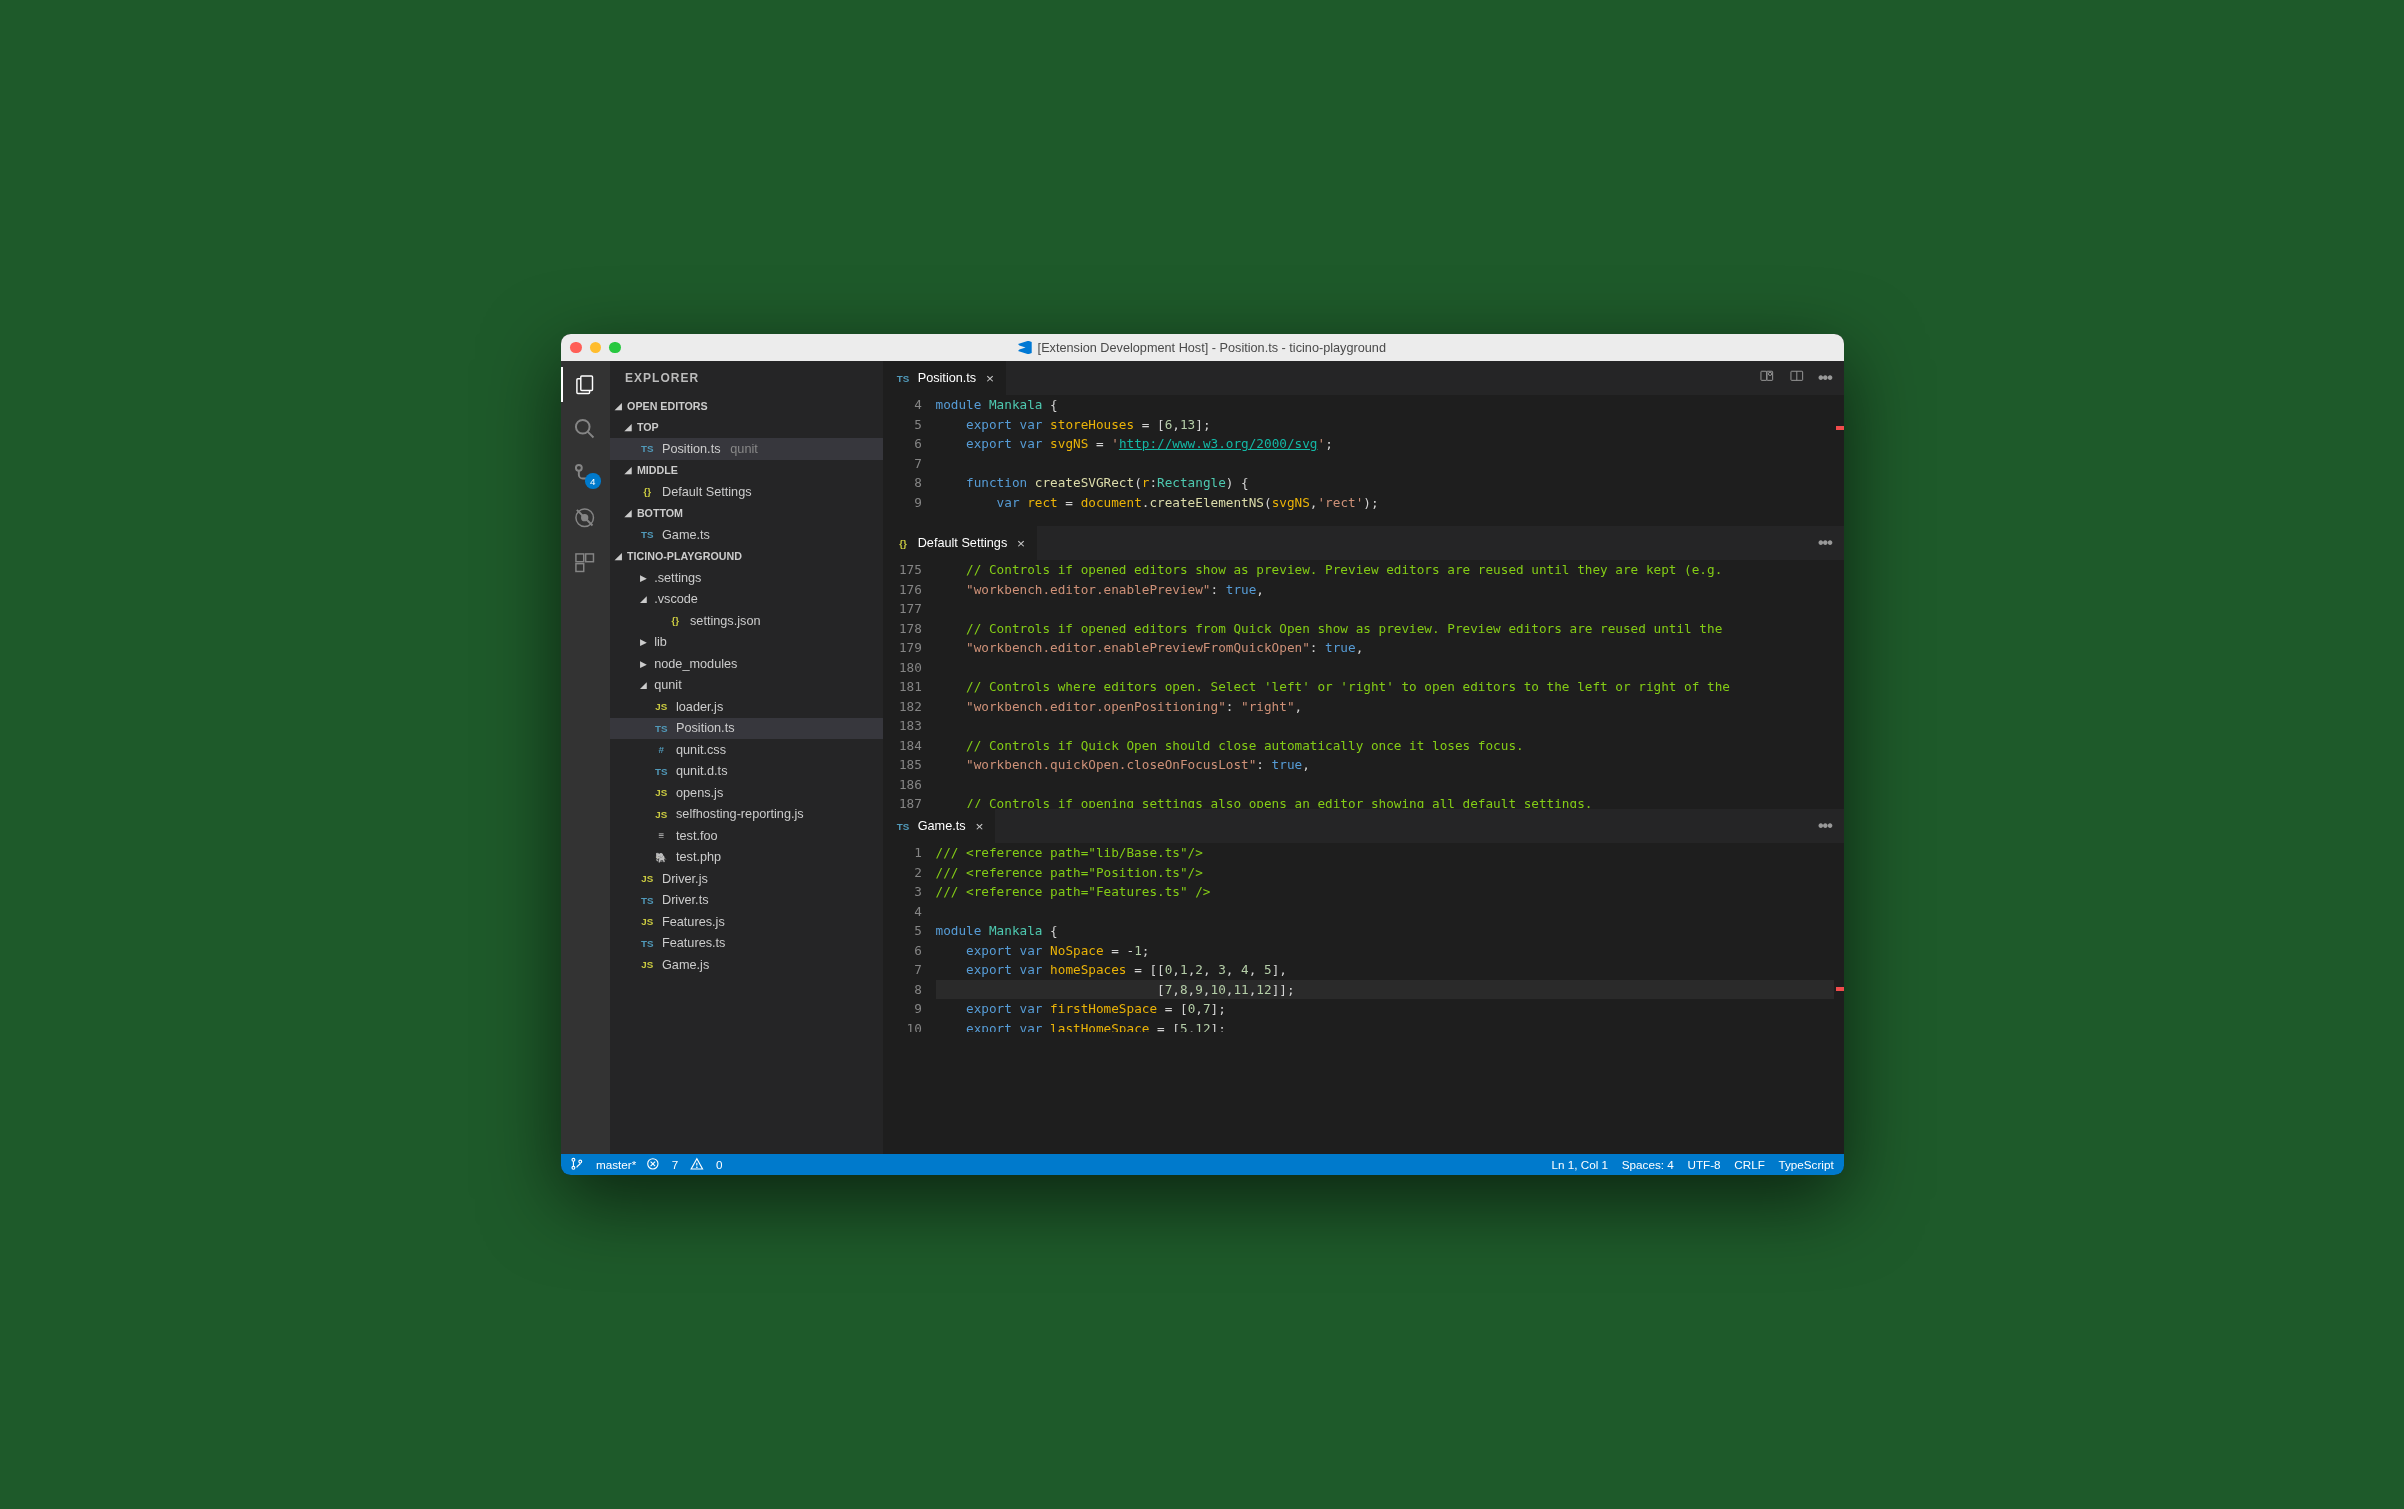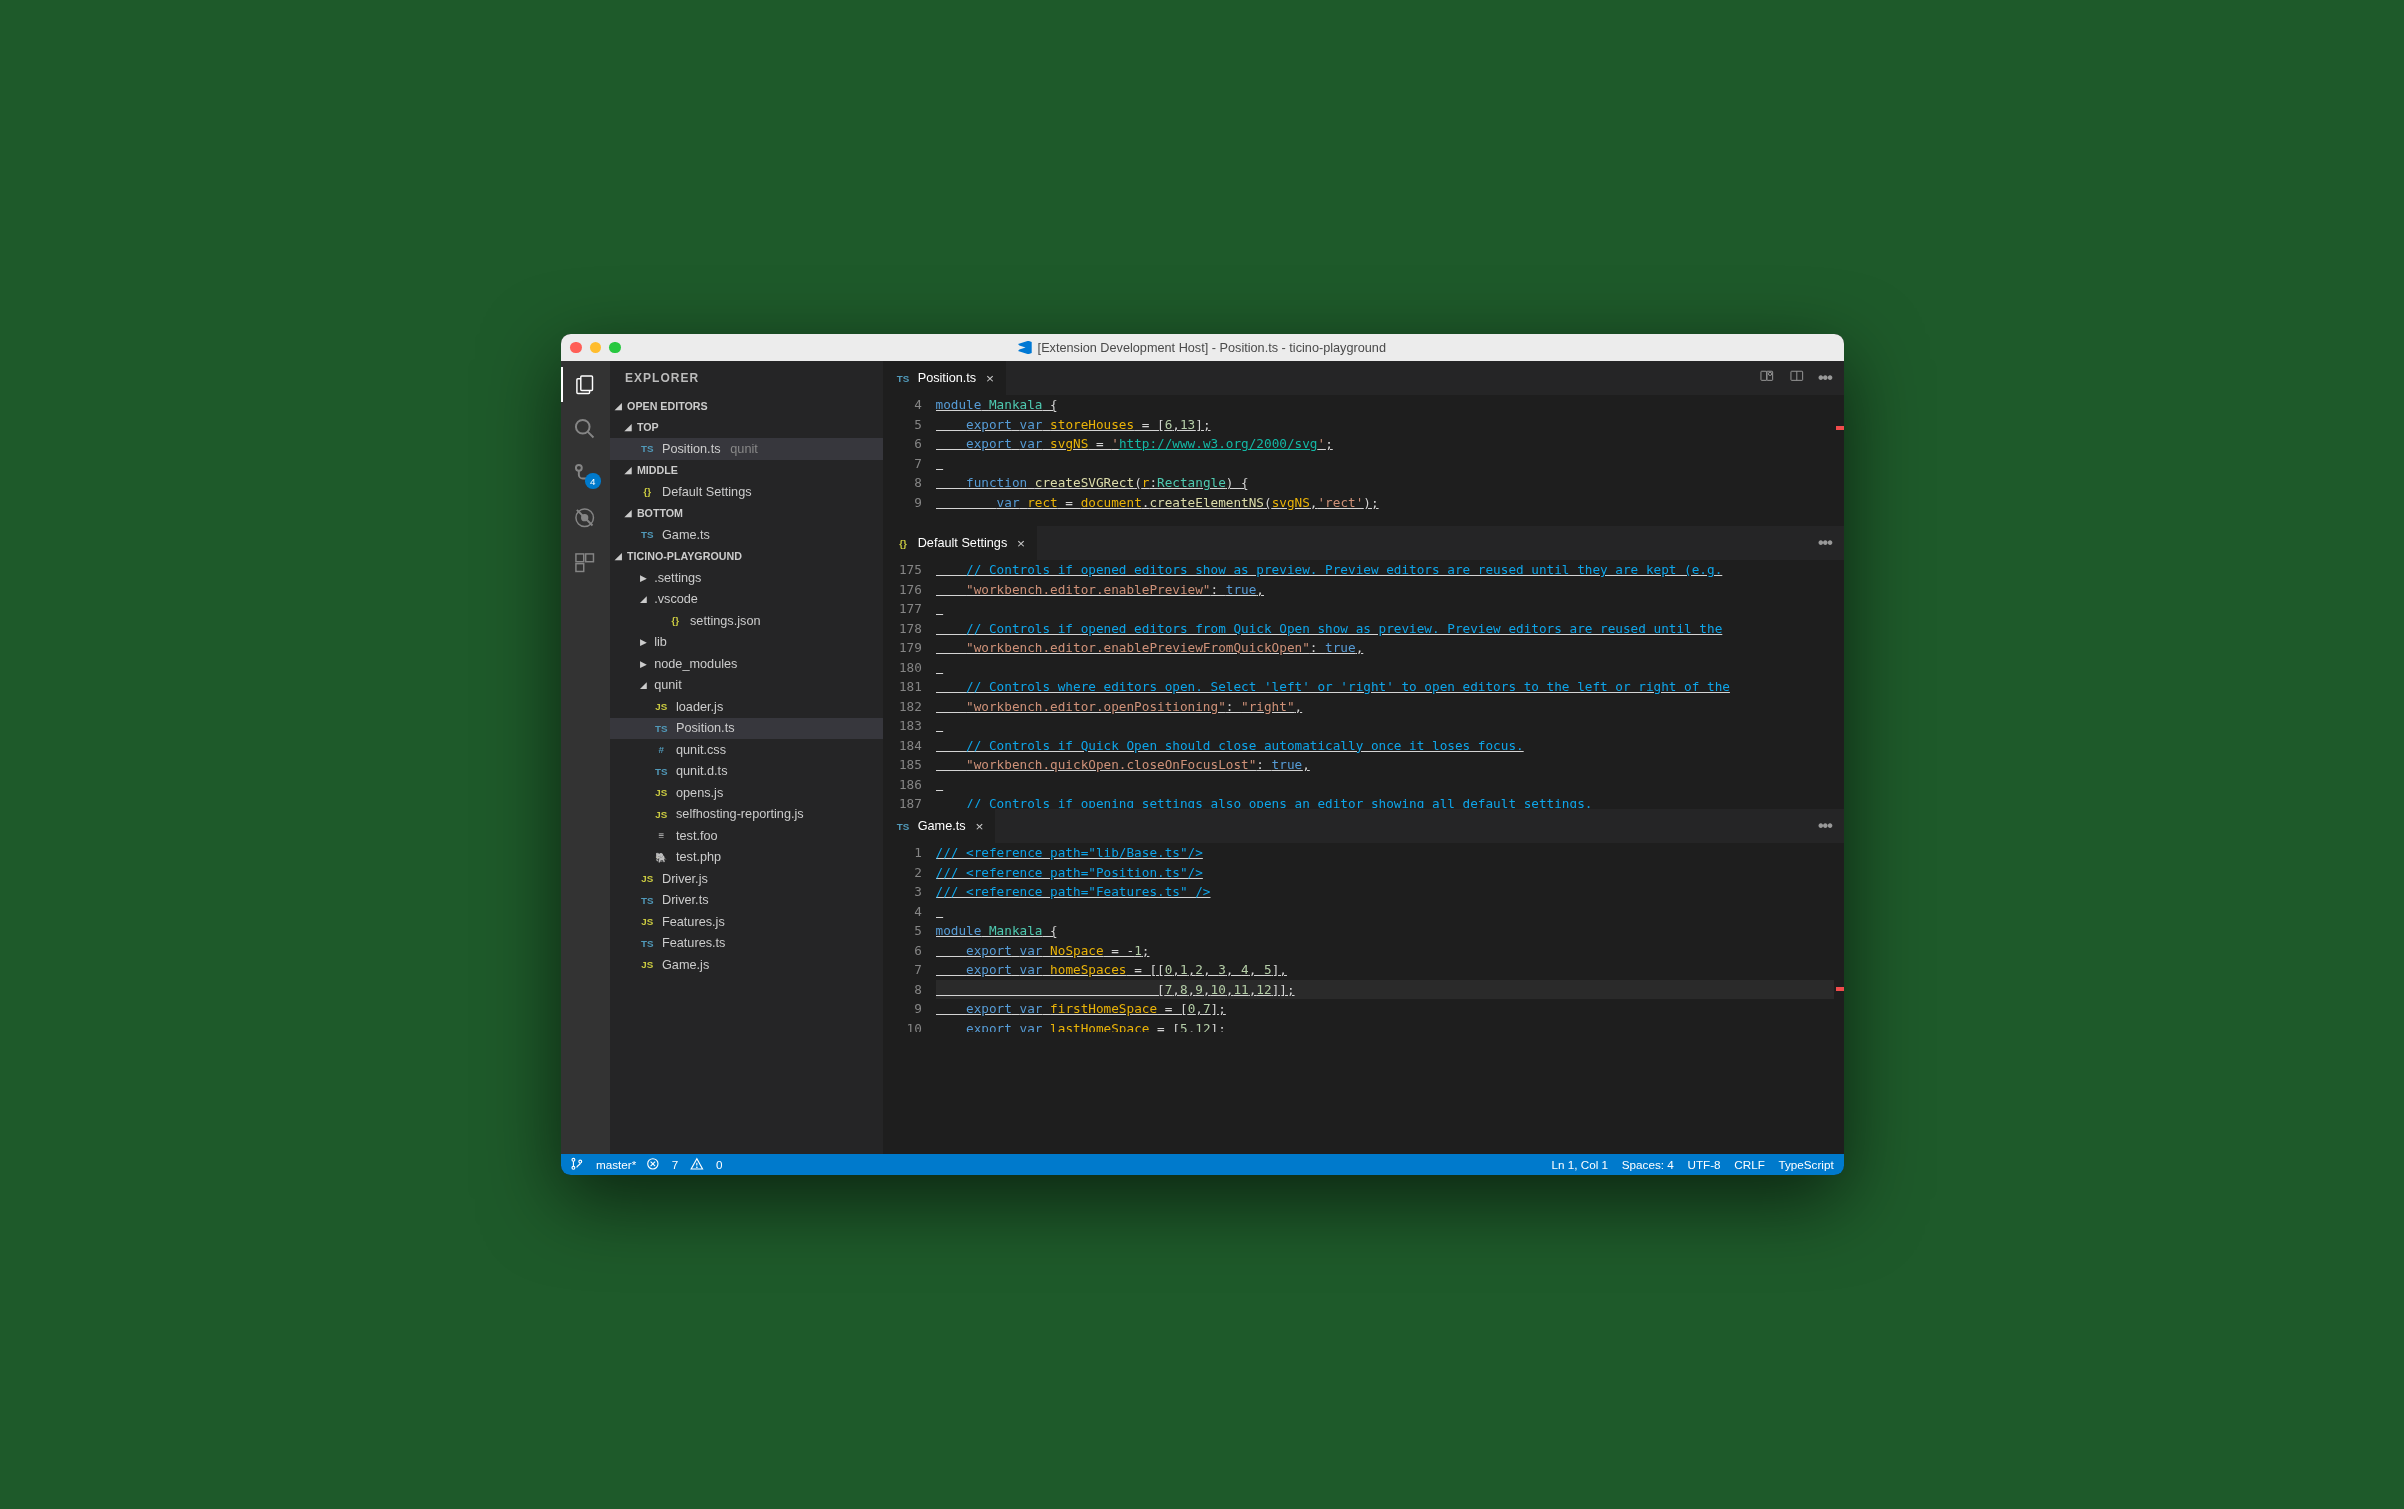--- a/index.html
+++ b/index.html
@@ -196,33 +196,33 @@
 }
 .gutter {
   width: 53px;
   text-align: right;
   padding-right: 13.7px;
   color: #858585;
   user-select: none;
   flex-shrink: 0;
 }
 .code-lines { flex: 1; color: #d4d4d4; white-space: pre; overflow: hidden; }
-.code-line { height: 19.5px; text-decoration: underline; }
+.code-line { height: 19.5px; }
 .gutter-line { height: 19.5px; }
 .minimap { width: 9.8px; background: #1e1e1e; flex-shrink: 0; position: relative; }
 .minimap-err { position: absolute; right: 0; width: 7.8px; height: 3.9px; background: #f14c4c; }
 
 .kw { color: #569cd6; }
 .vr { color: #eab308; }
 .fn { color: #dcdcaa; }
 .ty { color: #4ec9b0; }
 .st { color: #ce9178; }
 .st-u { color: #14b8a6; text-decoration: underline; }
 .nm { color: #b5cea8; }
-.cm { color: #0ea5e9; }
+.cm { color: #84cc16; }
 .pn { color: #d4d4d4; }
 .bl { color: #569cd6; }
 .code-line.hl { background: #2a2a2a; }
 .statusbar {
   height: 21.5px;
   background: #007acc;
   color: #ffffff;
   display: flex;
   align-items: center;
   font-size: 11.7px;

